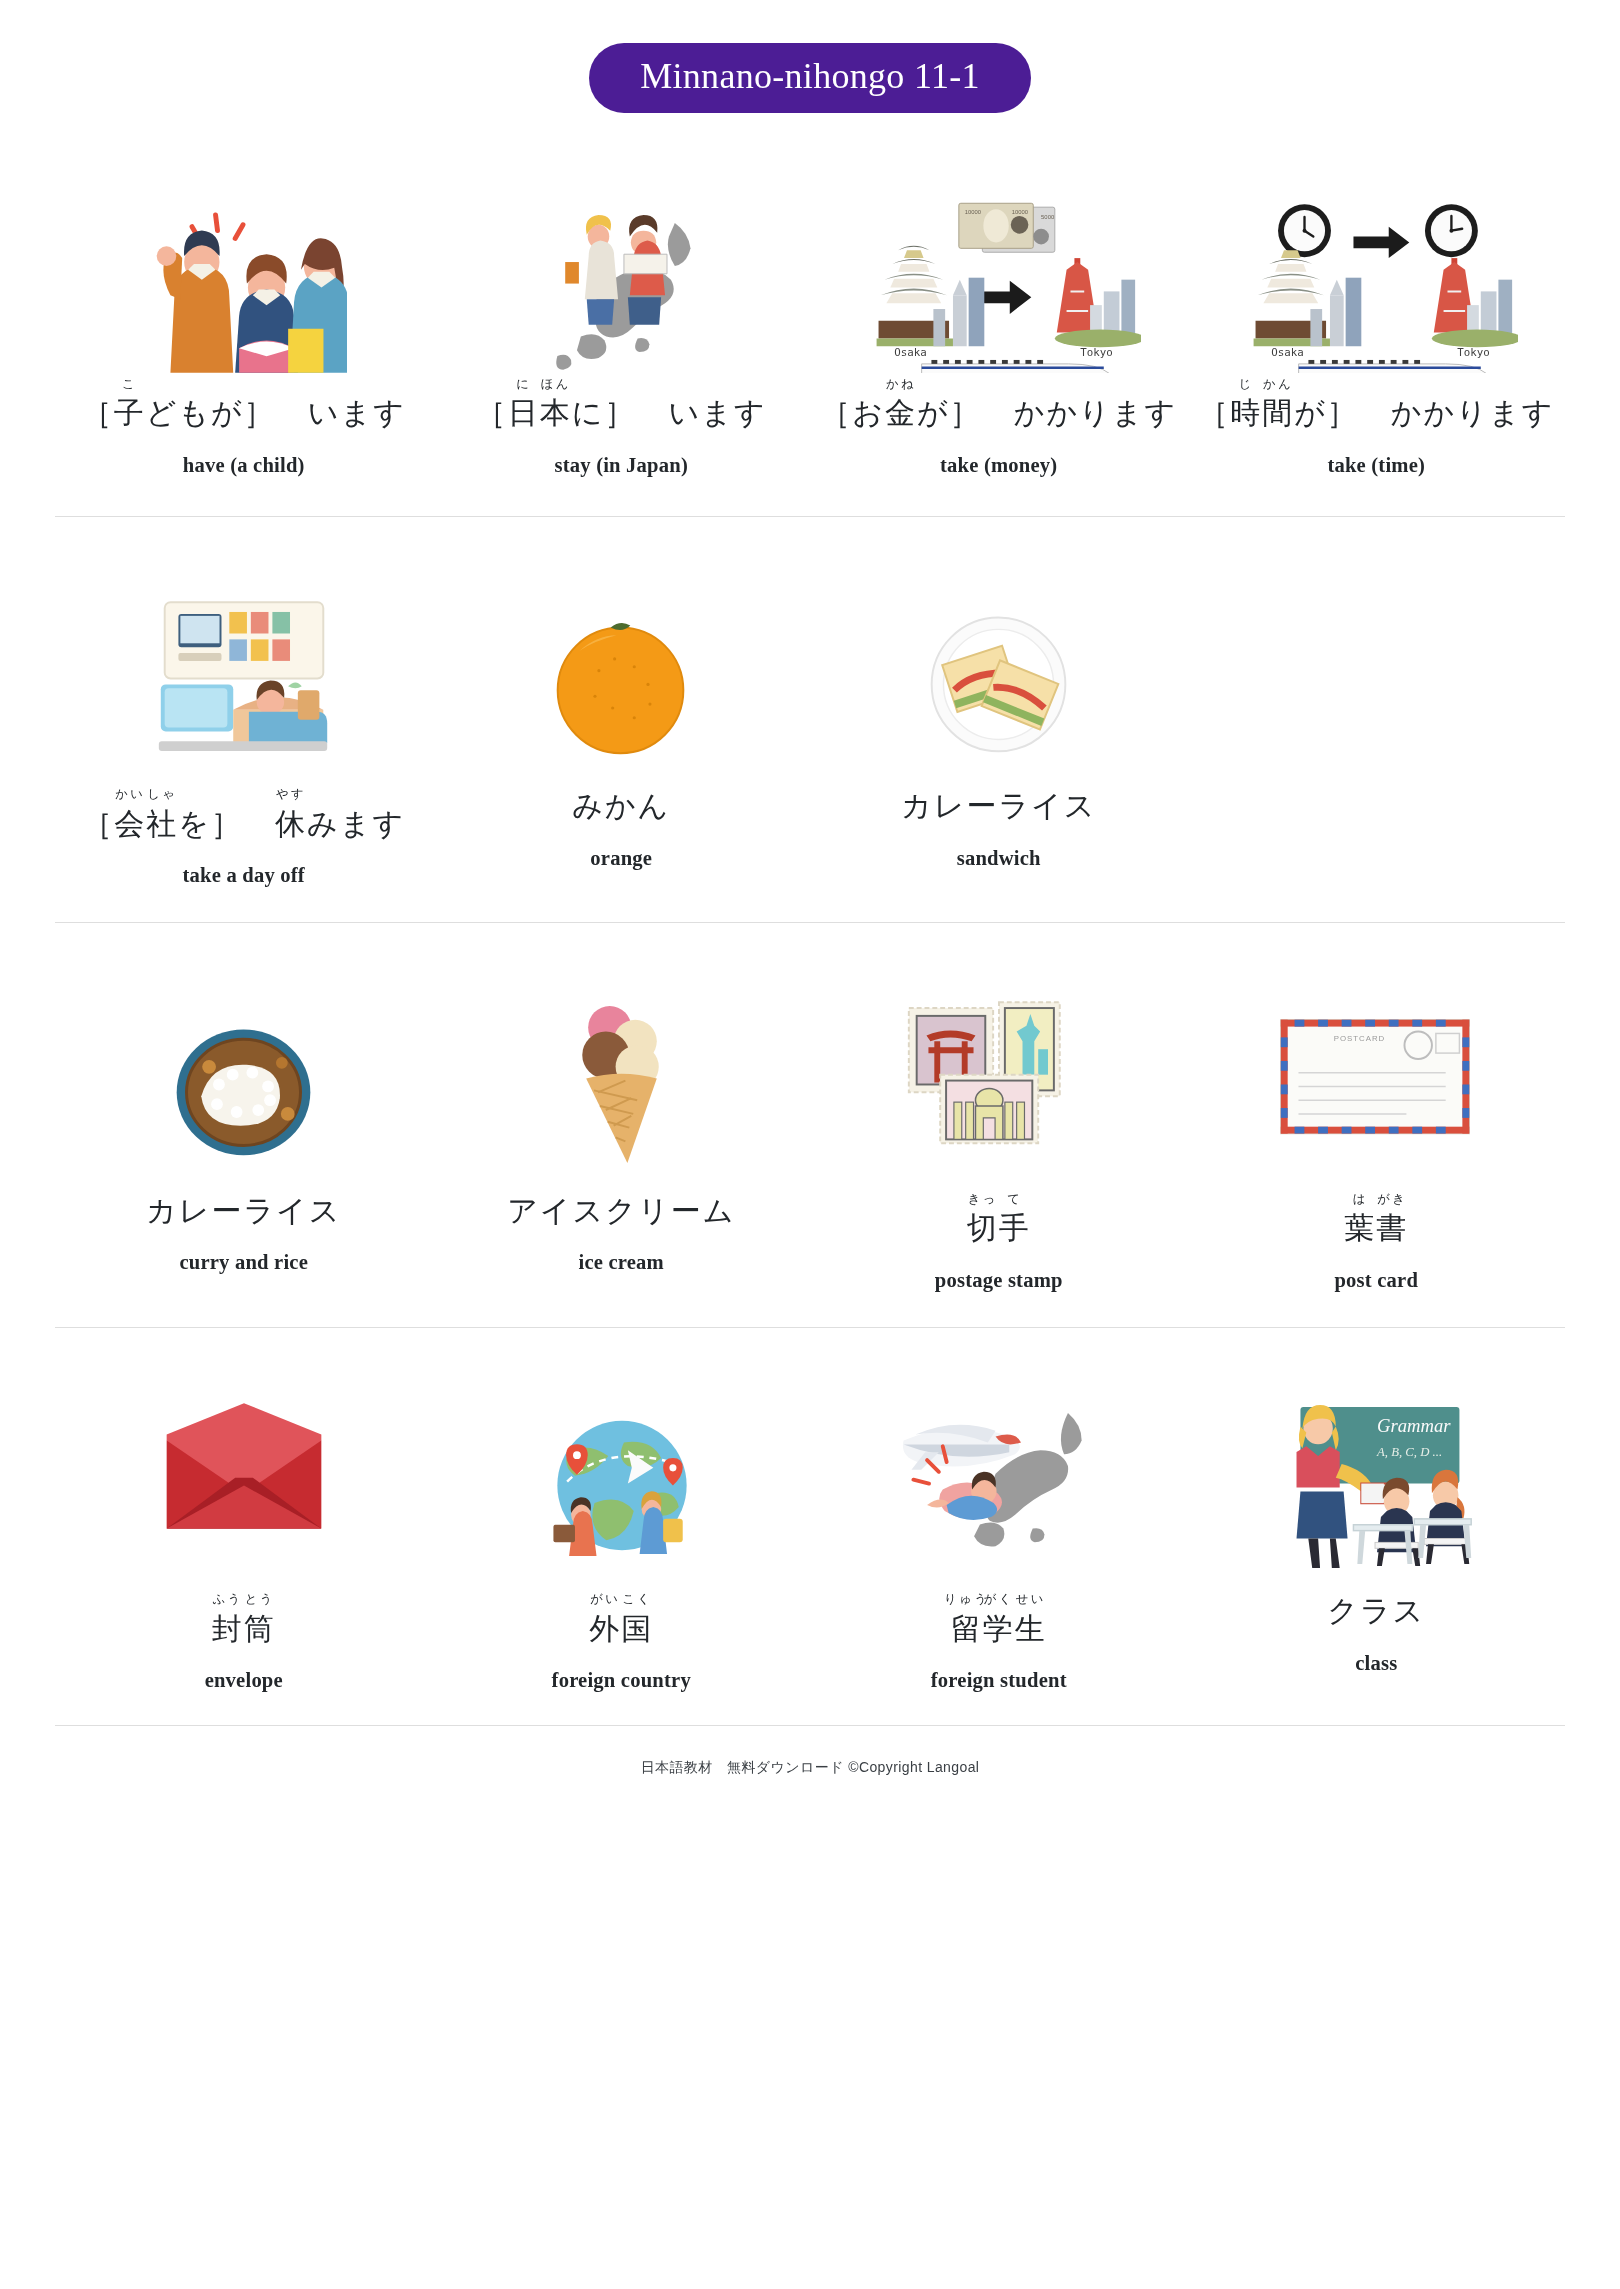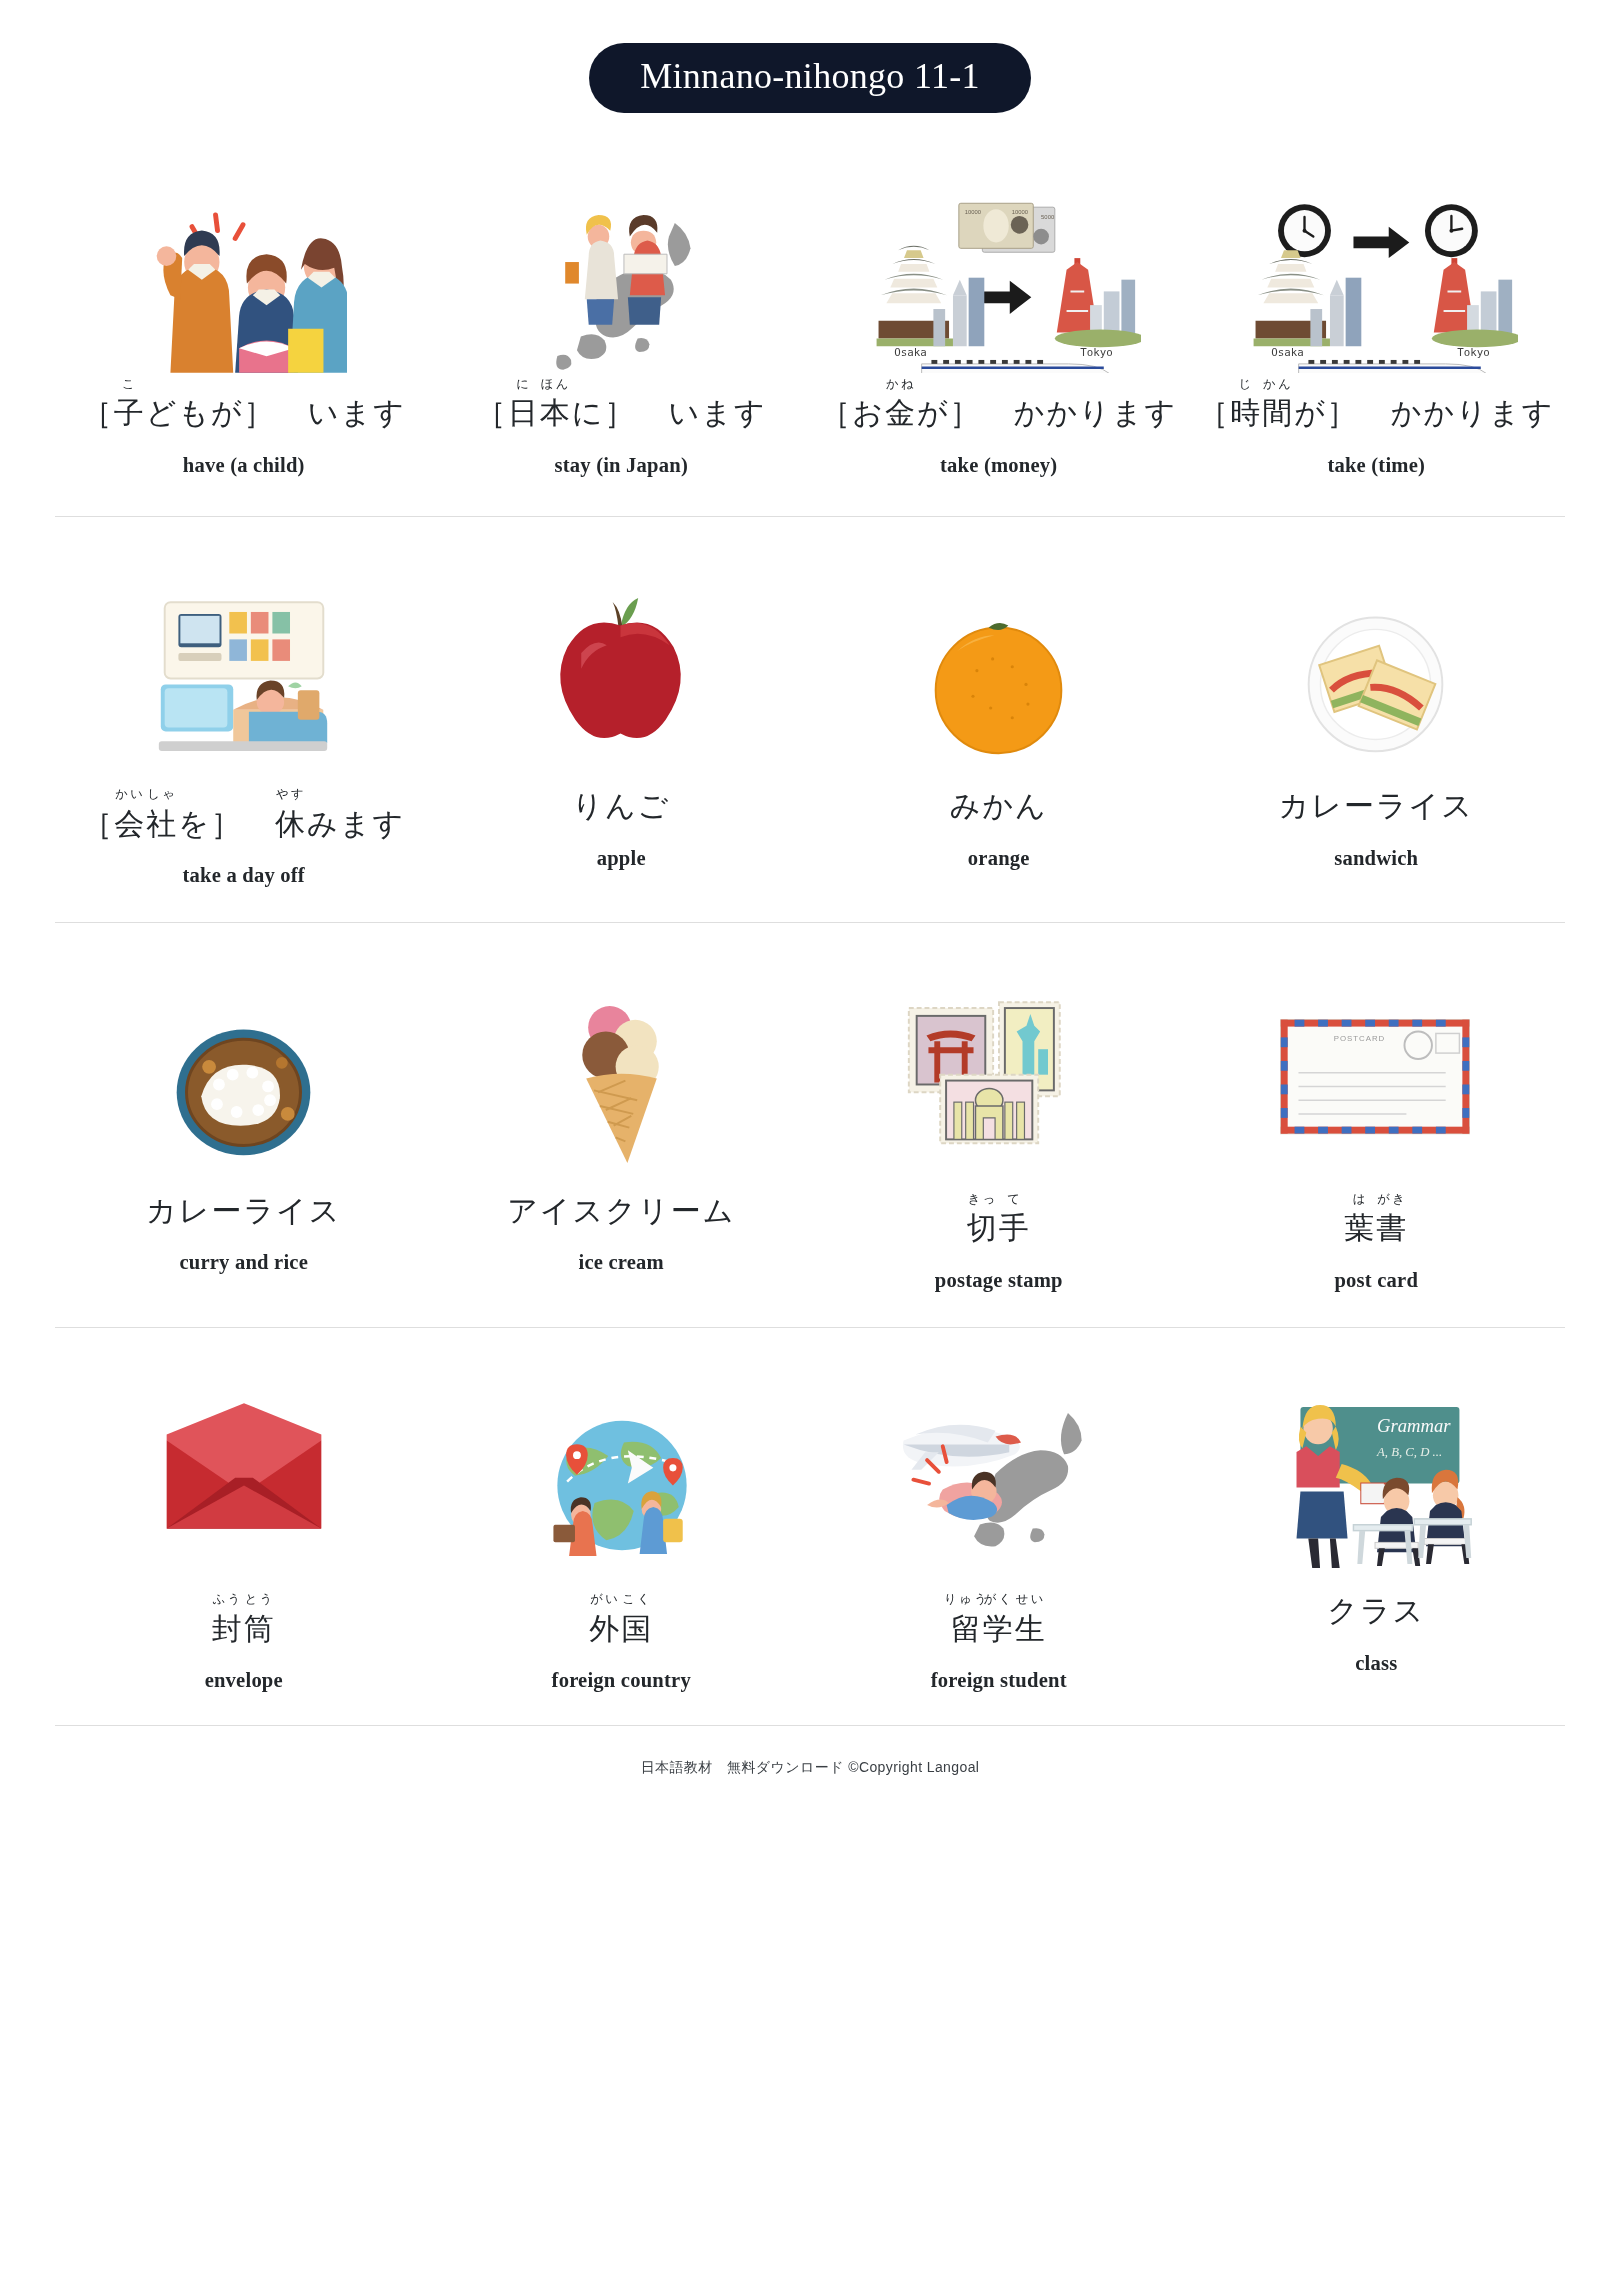--- a/index.html
+++ b/index.html
@@ -8,21 +8,21 @@
     background: #ffffff;
     font-family: "Liberation Serif", "DejaVu Serif", serif;
     position: relative;
     overflow: hidden;
   }
   .page { width: 1620px; height: 2290px; position: relative; }
 
   
   .title-wrap { width: 100%; display: flex; justify-content: center; padding-top: 43px; }
   .title-pill {
-    background: #0f172a;
+    background: #4c1d95;
     color: #ffffff;
     border-radius: 39px;
     padding: 13.7px 51px 16.7px 51px;
     font-size: 36px;
     letter-spacing: 0.3px;
     line-height: 1.1;
     font-family: "Liberation Serif", "DejaVu Serif", serif;
     white-space: nowrap;
   }
 
@@ -336,33 +336,20 @@
             <path d="M100 120 h70 q10 0 10 12 v20 h-80z" fill="#6fb2d4"></path>
             <path d="M140 94 q8 -8 14 0 q-6 4 -14 0z" fill="#9fd3a4"></path>
             <rect x="150" y="98" width="22" height="30" rx="3" fill="#e0a96b"></rect>
             <rect x="8" y="150" width="172" height="10" rx="3" fill="#cfcfcf"></rect>
           </svg>
         </div>
         <div class="jp"><span class="rb">［</span><span class="rb"><span class="rt">かい</span>会</span><span class="rb"><span class="rt">しゃ</span>社</span><span class="rb">を］　</span><span class="rb"><span class="rt">やす</span>休</span><span class="rb">みます</span></div>
         <div class="en">take a day off</div>
       </div>
 
-      <div class="cell">
-        <div class="art">
-          <svg width="162" height="172" viewBox="0 0 165 175">
-            <path d="M82 34 q4 -24 18 -30 q-4 22 -18 30z" fill="#6a9e4f"></path>
-            <path d="M80 34 q-2 -18 -6 -26 q8 8 10 26z" fill="#5c4127"></path>
-            <path d="M82 32 q34 -12 54 22 q18 36 -8 74 q-20 28 -46 14 q-26 14 -46 -14 q-26 -38 -8 -74 q20 -34 54 -22z" fill="#b5202b"></path>
-            <path d="M82 32 q30 -10 50 20 q-26 -18 -50 -8z" fill="#c9353c"></path>
-            <path d="M42 60 q14 -16 26 -8 q-18 6 -26 24z" fill="#e0636b" opacity="0.55"></path>
-          </svg>
-        </div>
-        <div class="jp"><span class="rb">りんご</span></div>
-        <div class="en">apple</div>
-      </div>
 
       <div class="cell">
         <div class="art">
           <svg width="162" height="172" viewBox="0 0 165 175">
             <circle cx="82" cy="98" r="64" fill="#f49a16"></circle>
             <circle cx="82" cy="98" r="64" fill="none" stroke="#e08a0d" stroke-width="2"></circle>
             <path d="M40 58 q18 -16 38 -16 q-24 6 -38 16z" fill="#f8b84e" opacity="0.75"></path>
             <path d="M72 34 q10 -8 20 -2 q-8 8 -20 2z" fill="#4c6b2e"></path>
             <circle cx="60" cy="78" r="1.6" fill="#d98409"></circle>
               <circle cx="76" cy="66" r="1.6" fill="#d98409"></circle>

